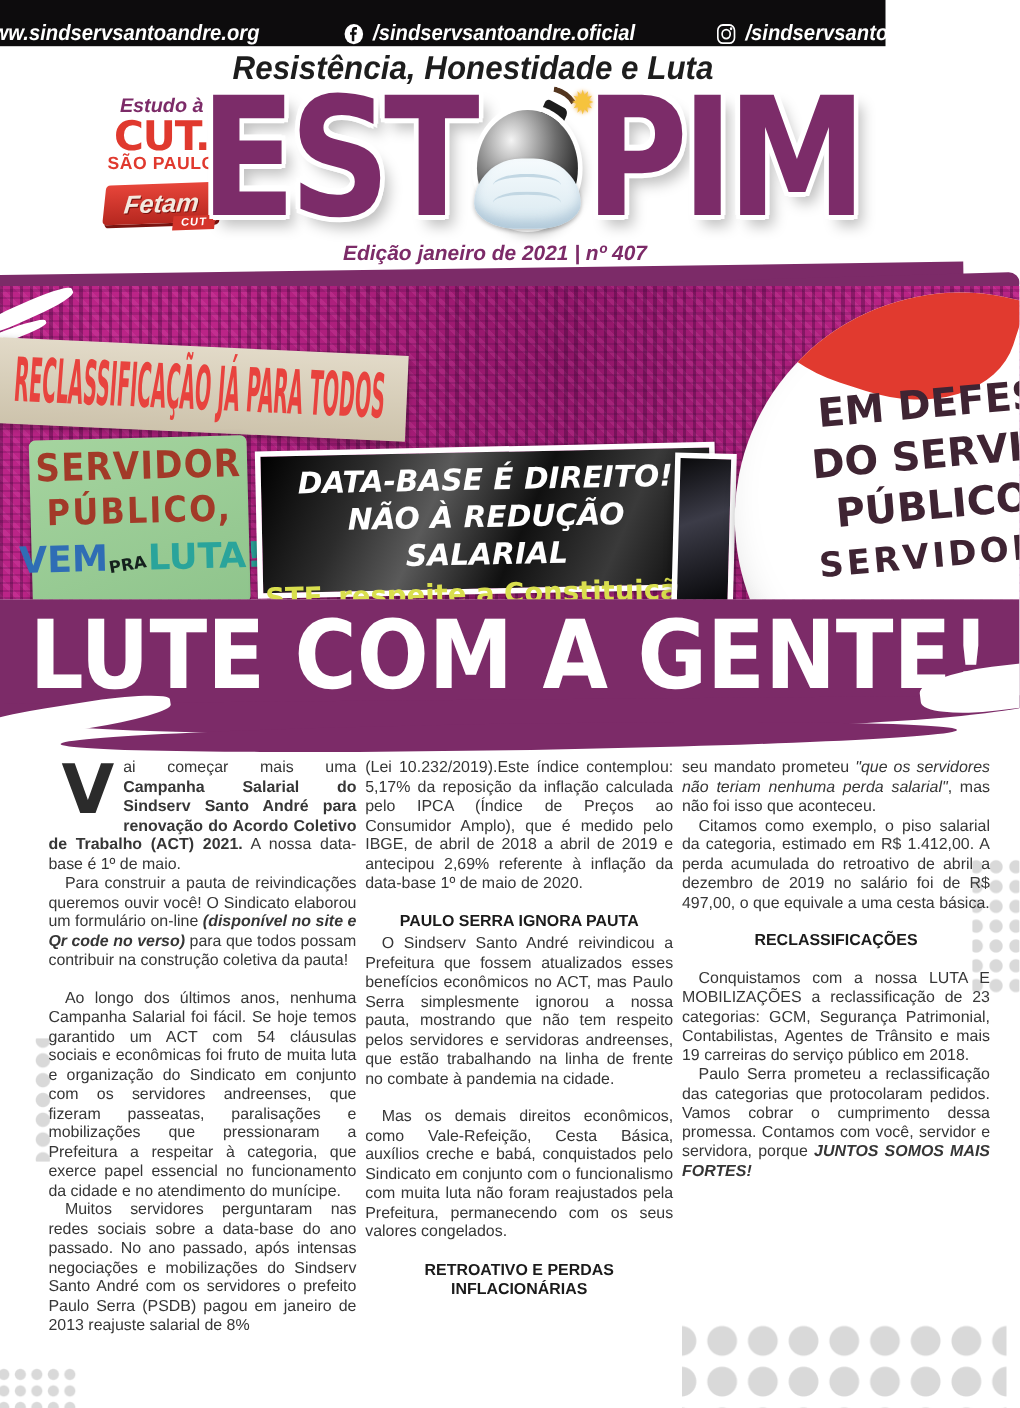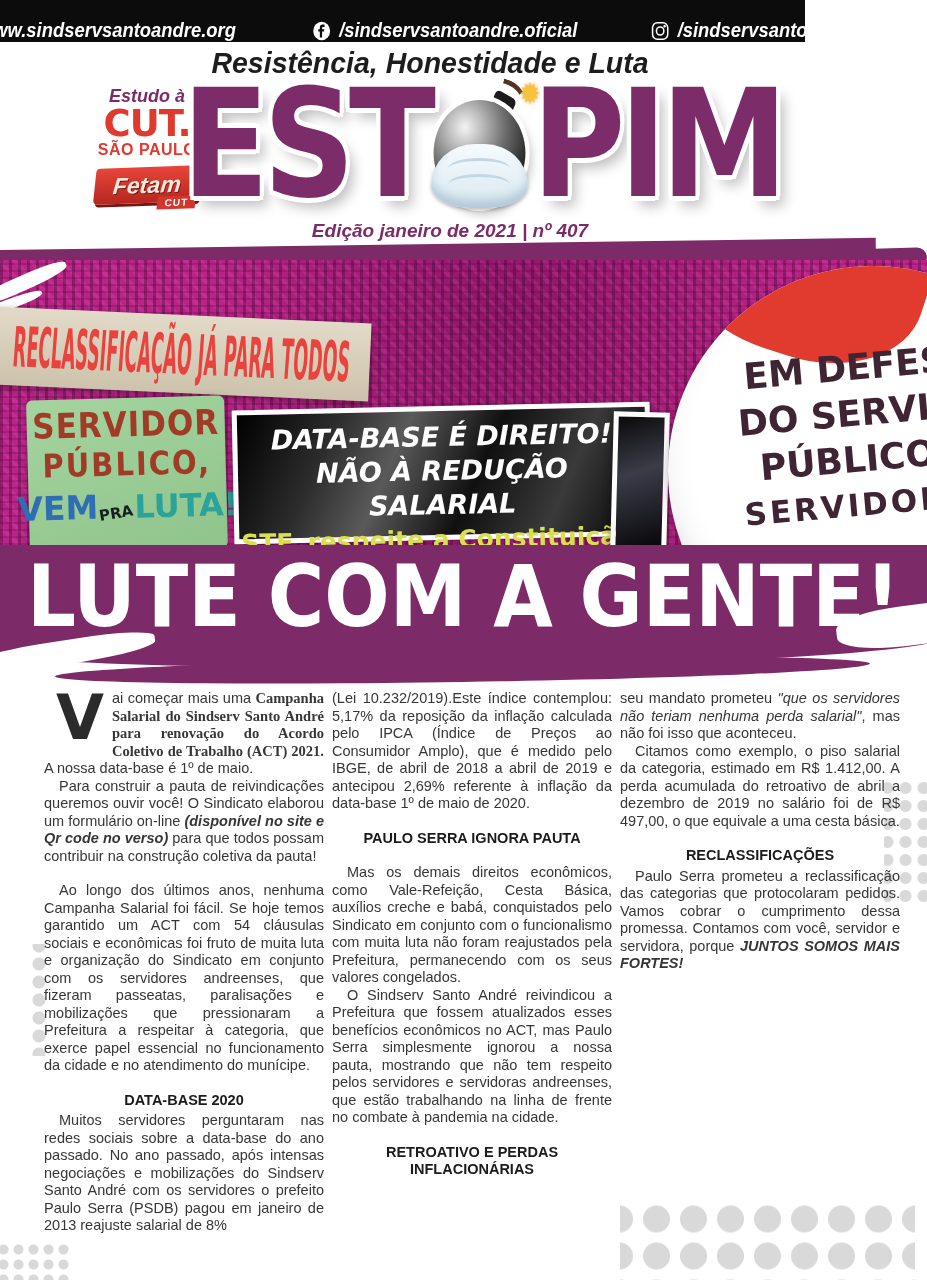--- a/index.html
+++ b/index.html
@@ -134,21 +134,21 @@
   .col p{margin:0;}
   .indent{text-indent:15px;}
   .gap-top{margin-top:17px !important;}
   .heading{font-weight:bold;text-align:center;color:#1b1b1b;margin:17px 0 3px !important;
            text-indent:0 !important;}
   .heading.narrow{padding:0 34px;}
   .dropcap{float:left;font-size:62px;line-height:50px;font-weight:bold;color:#2b2b2b;
            margin:3px 8px 0 12px;font-family:"DejaVu Sans",sans-serif;}
   .bolditalic{font-weight:bold;font-style:italic;}
   .italic{font-style:italic;}
-  .bold{font-weight:bold;font-family:Liberation Serif, serif;}
+  .bold{font-weight:bold;}
 
   
   .dots{position:absolute;z-index:1;
         background-image:radial-gradient(circle,#d9d9d9 var(--r),rgba(0,0,0,0) calc(var(--r) + 1px));
         background-size:var(--s) var(--s);background-position:center;}
 </style>
 </head>
 <body>
 
 <div class="page">
@@ -264,34 +264,34 @@
   <div class="dots" style="--r:5.5px;--s:18px;left:884px;top:778px;width:43px;height:128px;"></div>
   <div class="dots" style="--r:4.5px;--s:15px;left:-4px;top:1242px;width:75px;height:45px;"></div>
   <div class="dots" style="--r:13px;--s:37px;left:620px;top:1200px;width:295px;height:112px;"></div>
 
   <div class="article">
 
     <div class="col">
       <p><span class="dropcap">V</span><span>ai começar mais uma </span><span class="bold">Campanha Salarial do Sindserv Santo André para renovação do Acordo Coletivo de Trabalho (ACT) 2021.</span><span> A nossa data-base é 1º de maio.</span></p>
       <p class="indent"><span>Para construir a  pauta de reivindicações queremos ouvir você! O Sindicato elaborou um formulário on-line </span><span class="bolditalic">(disponível no site e Qr code no verso)</span><span> para que todos possam contribuir na construção coletiva da pauta!</span></p>
       <p class="indent gap-top">Ao longo dos últimos anos, nenhuma Campanha Salarial foi fácil. Se hoje temos garantido um ACT com 54 cláusulas sociais e econômicas foi fruto de muita luta e organização do Sindicato em conjunto com os servidores andreenses, que fizeram passeatas, paralisações e mobilizações que pressionaram a Prefeitura a respeitar à categoria, que exerce papel essencial no funcionamento da cidade e no atendimento do munícipe.</p>
-      <p class="heading">DATA-BASE 2020</p>
       <p class="indent">Muitos servidores perguntaram nas redes sociais sobre a data-base do ano passado. No ano passado, após intensas negociações e mobilizações do Sindserv Santo André com os servidores o prefeito Paulo Serra (PSDB) pagou em janeiro de 2013 reajuste salarial de 8%</p>
     </div>
 
     <div class="col">
       <p>(Lei 10.232/2019).Este índice contemplou: 5,17% da reposição da inflação calculada pelo IPCA (Índice de Preços ao Consumidor Amplo), que é medido pelo IBGE, de abril de 2018 a abril de 2019 e antecipou 2,69% referente à inflação da data-base 1º de maio de 2020.</p>
       <p class="heading">PAULO SERRA IGNORA PAUTA</p>
+      <p class="indent">O Sindserv Santo André reivindicou a Prefeitura que fossem atualizados esses benefícios econômicos no ACT, mas Paulo Serra simplesmente ignorou a nossa pauta, mostrando que não tem respeito pelos servidores e servidoras andreenses, que estão trabalhando na linha de frente no combate à pandemia na cidade.</p>
       <p class="indent gap-top">Mas os demais direitos econômicos, como Vale-Refeição, Cesta Básica, auxílios creche e babá, conquistados pelo Sindicato em conjunto com o funcionalismo com muita luta não foram reajustados pela Prefeitura, permanecendo com os seus valores congelados.</p>
-      <p class="indent">O Sindserv Santo André reivindicou a Prefeitura que fossem atualizados esses benefícios econômicos no ACT, mas Paulo Serra simplesmente ignorou a nossa pauta, mostrando que não tem respeito pelos servidores e servidoras andreenses, que estão trabalhando na linha de frente no combate à pandemia na cidade.</p>
       <p class="heading narrow">RETROATIVO E PERDAS INFLACIONÁRIAS</p>
     </div>
 
     <div class="col">
       <p><span>seu mandato prometeu </span><span class="italic">"que os servidores não teriam nenhuma perda salarial"</span><span>, mas não foi isso que aconteceu.</span></p>
       <p class="indent">Citamos como exemplo, o piso salarial da categoria, estimado em R$ 1.412,00. A perda acumulada do retroativo de abril a dezembro de 2019 no salário foi de R$ 497,00, o que equivale a uma cesta básica.</p>
       <p class="heading">RECLASSIFICAÇÕES</p>
+      <p class="indent gap-top">Conquistamos com a nossa LUTA E MOBILIZAÇÕES a reclassificação de 23 categorias: GCM, Segurança Patrimonial, Contabilistas, Agentes de Trânsito e mais 19 carreiras do serviço público em 2018.</p>
       <p class="indent"><span>Paulo Serra prometeu a reclassificação das categorias que protocolaram pedidos. Vamos cobrar o cumprimento dessa promessa. Contamos com você, servidor e servidora, porque </span><span class="bolditalic">JUNTOS SOMOS MAIS FORTES!</span></p>
     </div>
 
   </div>
 
 </div>
 
 </body></html>

